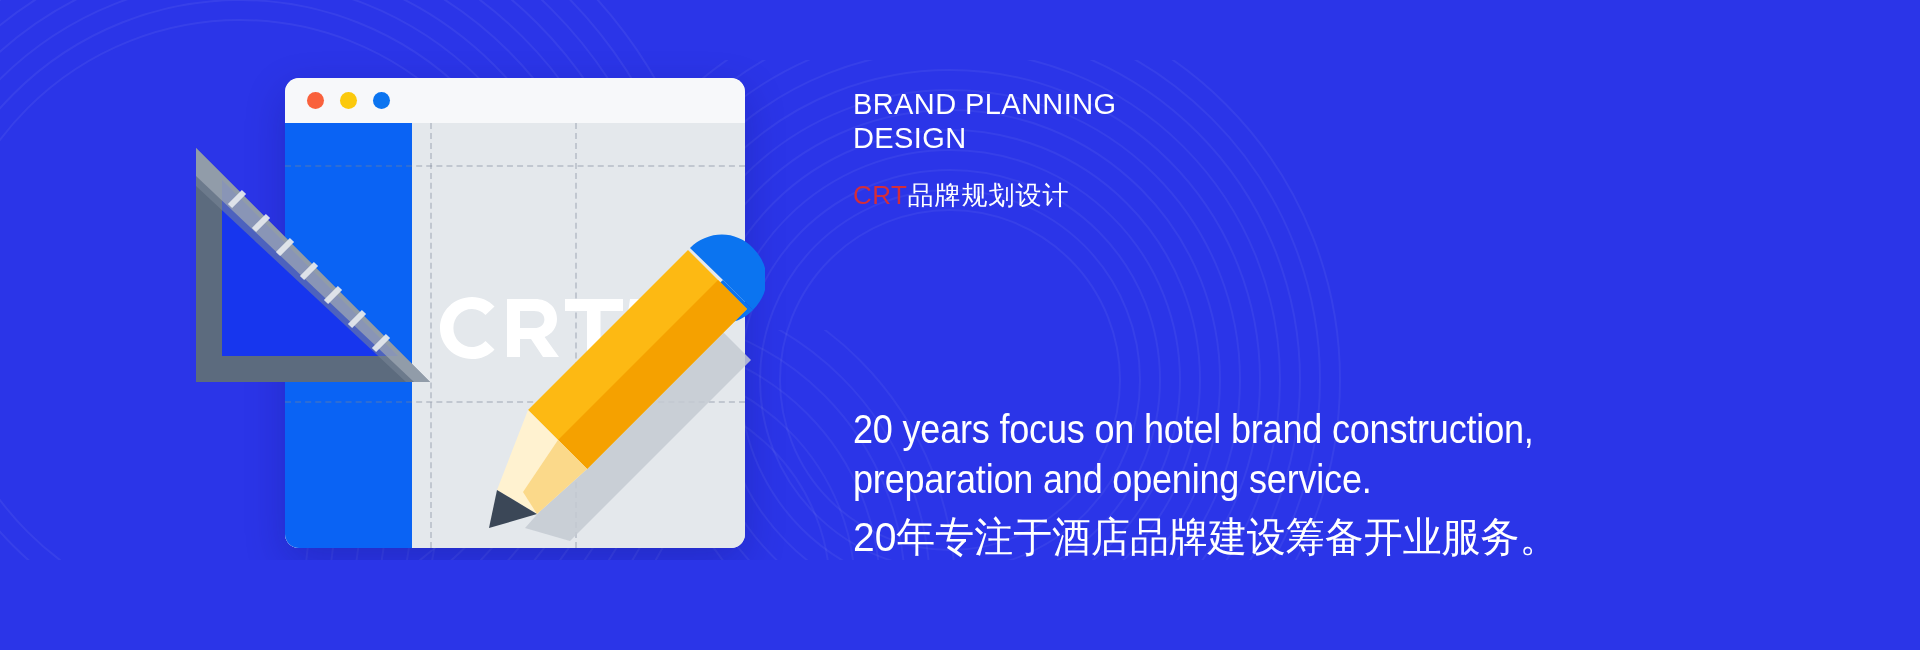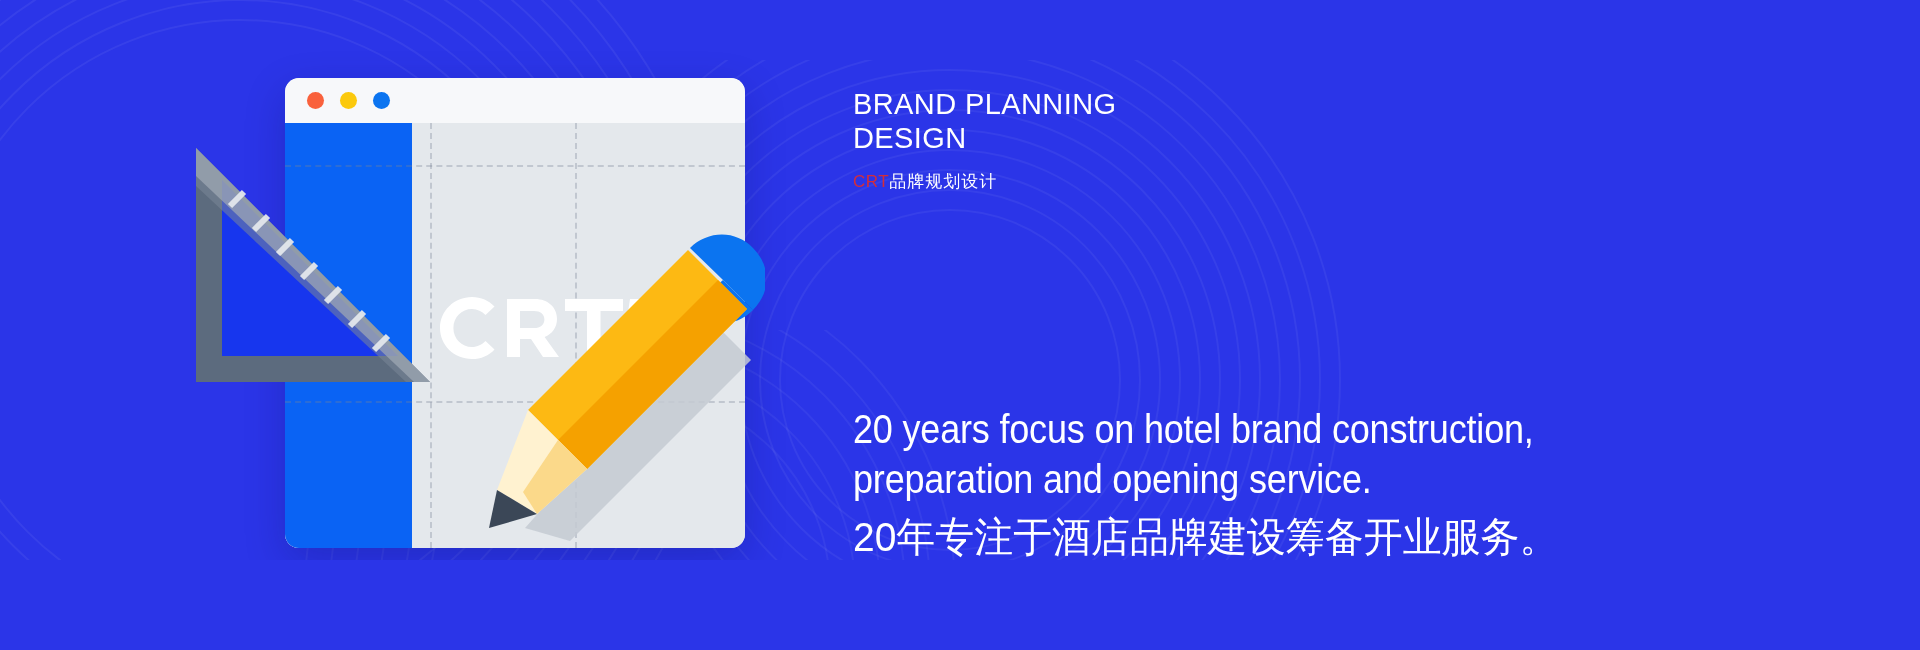--- a/index.html
+++ b/index.html
@@ -124,22 +124,22 @@
     left:0; top:88px;
     color:#FFFFFF;
     font-size:29px;
     font-weight:400;
     line-height:1.17;
     letter-spacing:0.4px;
     white-space:pre-line;
   }
   .subheading{
     position:absolute;
-    left:0; top:170px;
-    font-size:17px;
+    left:0; top:178px;
+    font-size:26px;
     color:#FFFFFF;
     letter-spacing:1px;
     white-space:nowrap;
   }
   .subheading .crt-red{ color:#D32D3A; letter-spacing:0.5px; }
 
   .tagline{
     position:absolute;
     left:0; top:405px;
     color:#FFFFFF;

